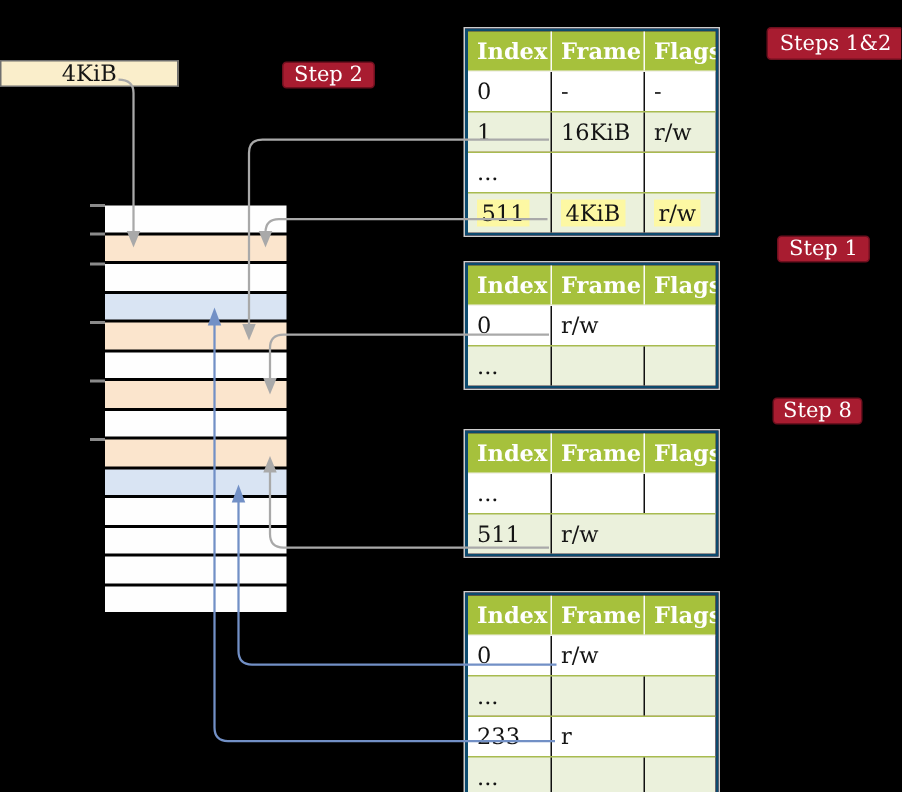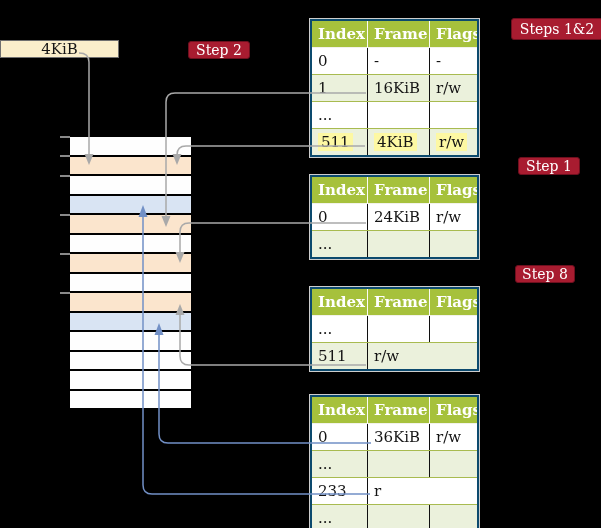--- a/index.html
+++ b/index.html
@@ -126,21 +126,20 @@
   </div>
 
   <div class="ptable" id="t2">
     <div class="thead">
       <div class="c c1">Index</div>
       <div class="c c2">Frame</div>
       <div class="c c3">Flags</div>
     </div>
     <div class="trow">
       <div class="c c1">0</div>
-      <div class="c c2">24KiB</div>
       <div class="c c3">r/w</div>
     </div>
     <div class="trow green">
       <div class="c c1">...</div>
       <div class="c c2"></div>
       <div class="c c3"></div>
     </div>
   </div>
 
   <div class="ptable" id="t3">
@@ -161,21 +160,20 @@
   </div>
 
   <div class="ptable" id="t4">
     <div class="thead">
       <div class="c c1">Index</div>
       <div class="c c2">Frame</div>
       <div class="c c3">Flags</div>
     </div>
     <div class="trow">
       <div class="c c1">0</div>
-      <div class="c c2">36KiB</div>
       <div class="c c3">r/w</div>
     </div>
     <div class="trow green">
       <div class="c c1">...</div>
       <div class="c c2"></div>
       <div class="c c3"></div>
     </div>
     <div class="trow">
       <div class="c c1">233</div>
       <div class="c c3">r</div>

